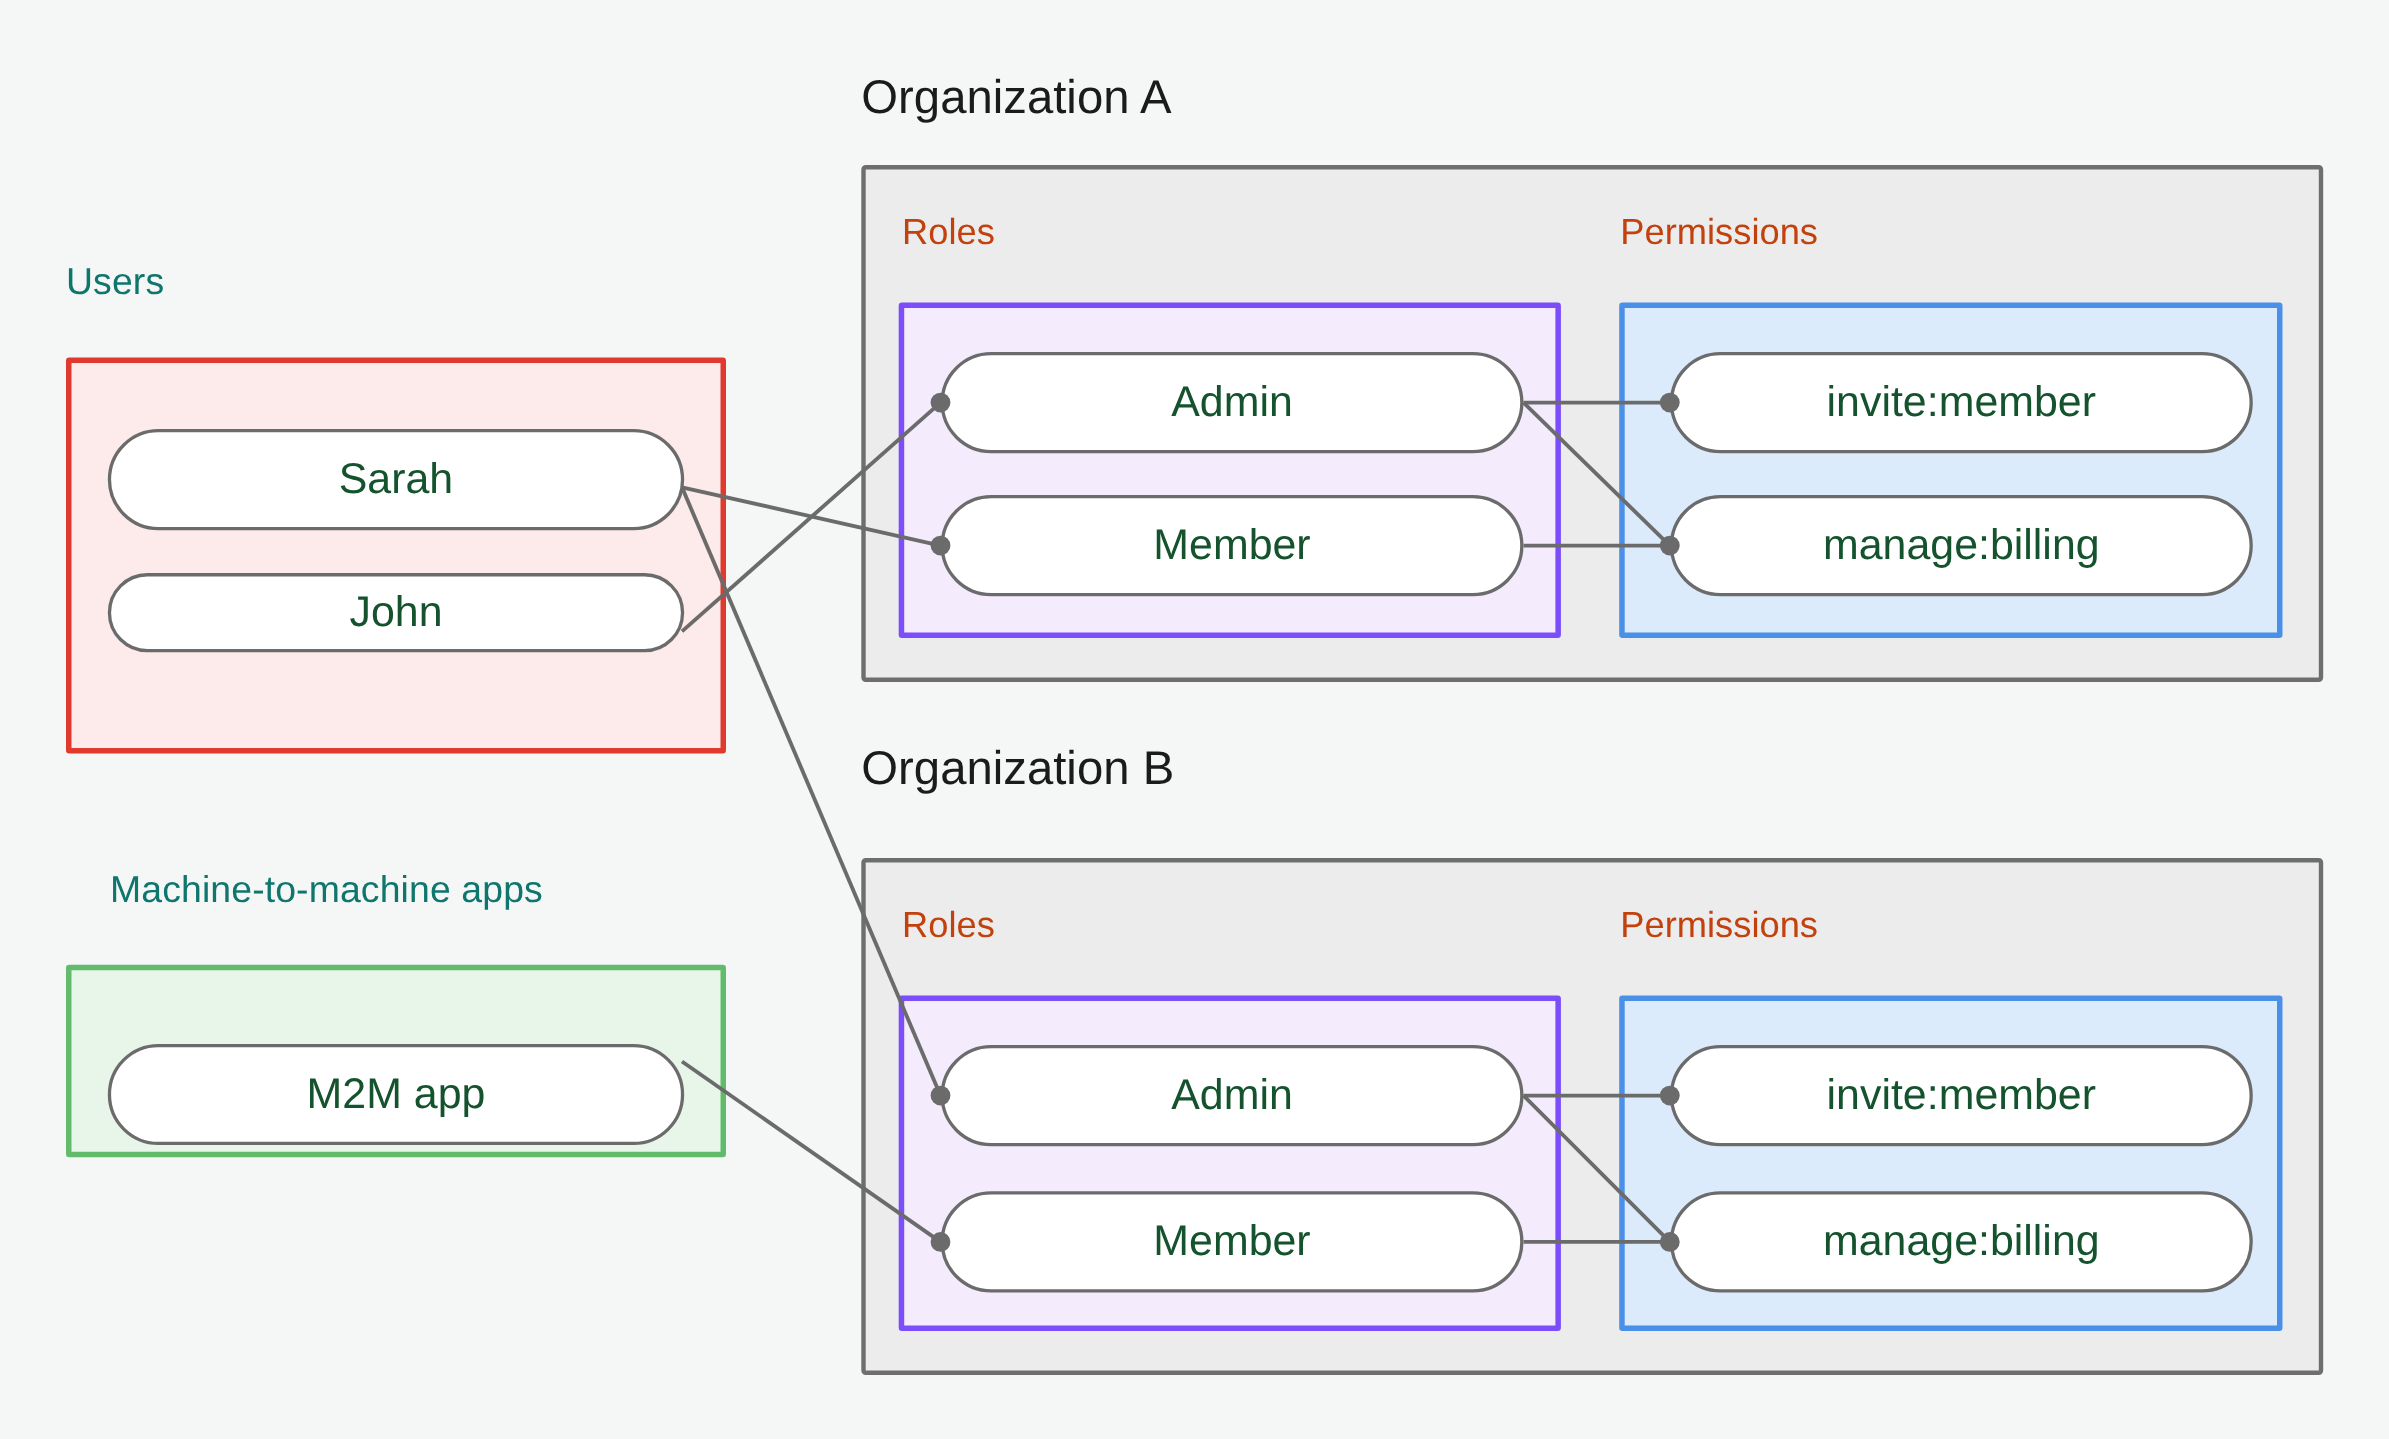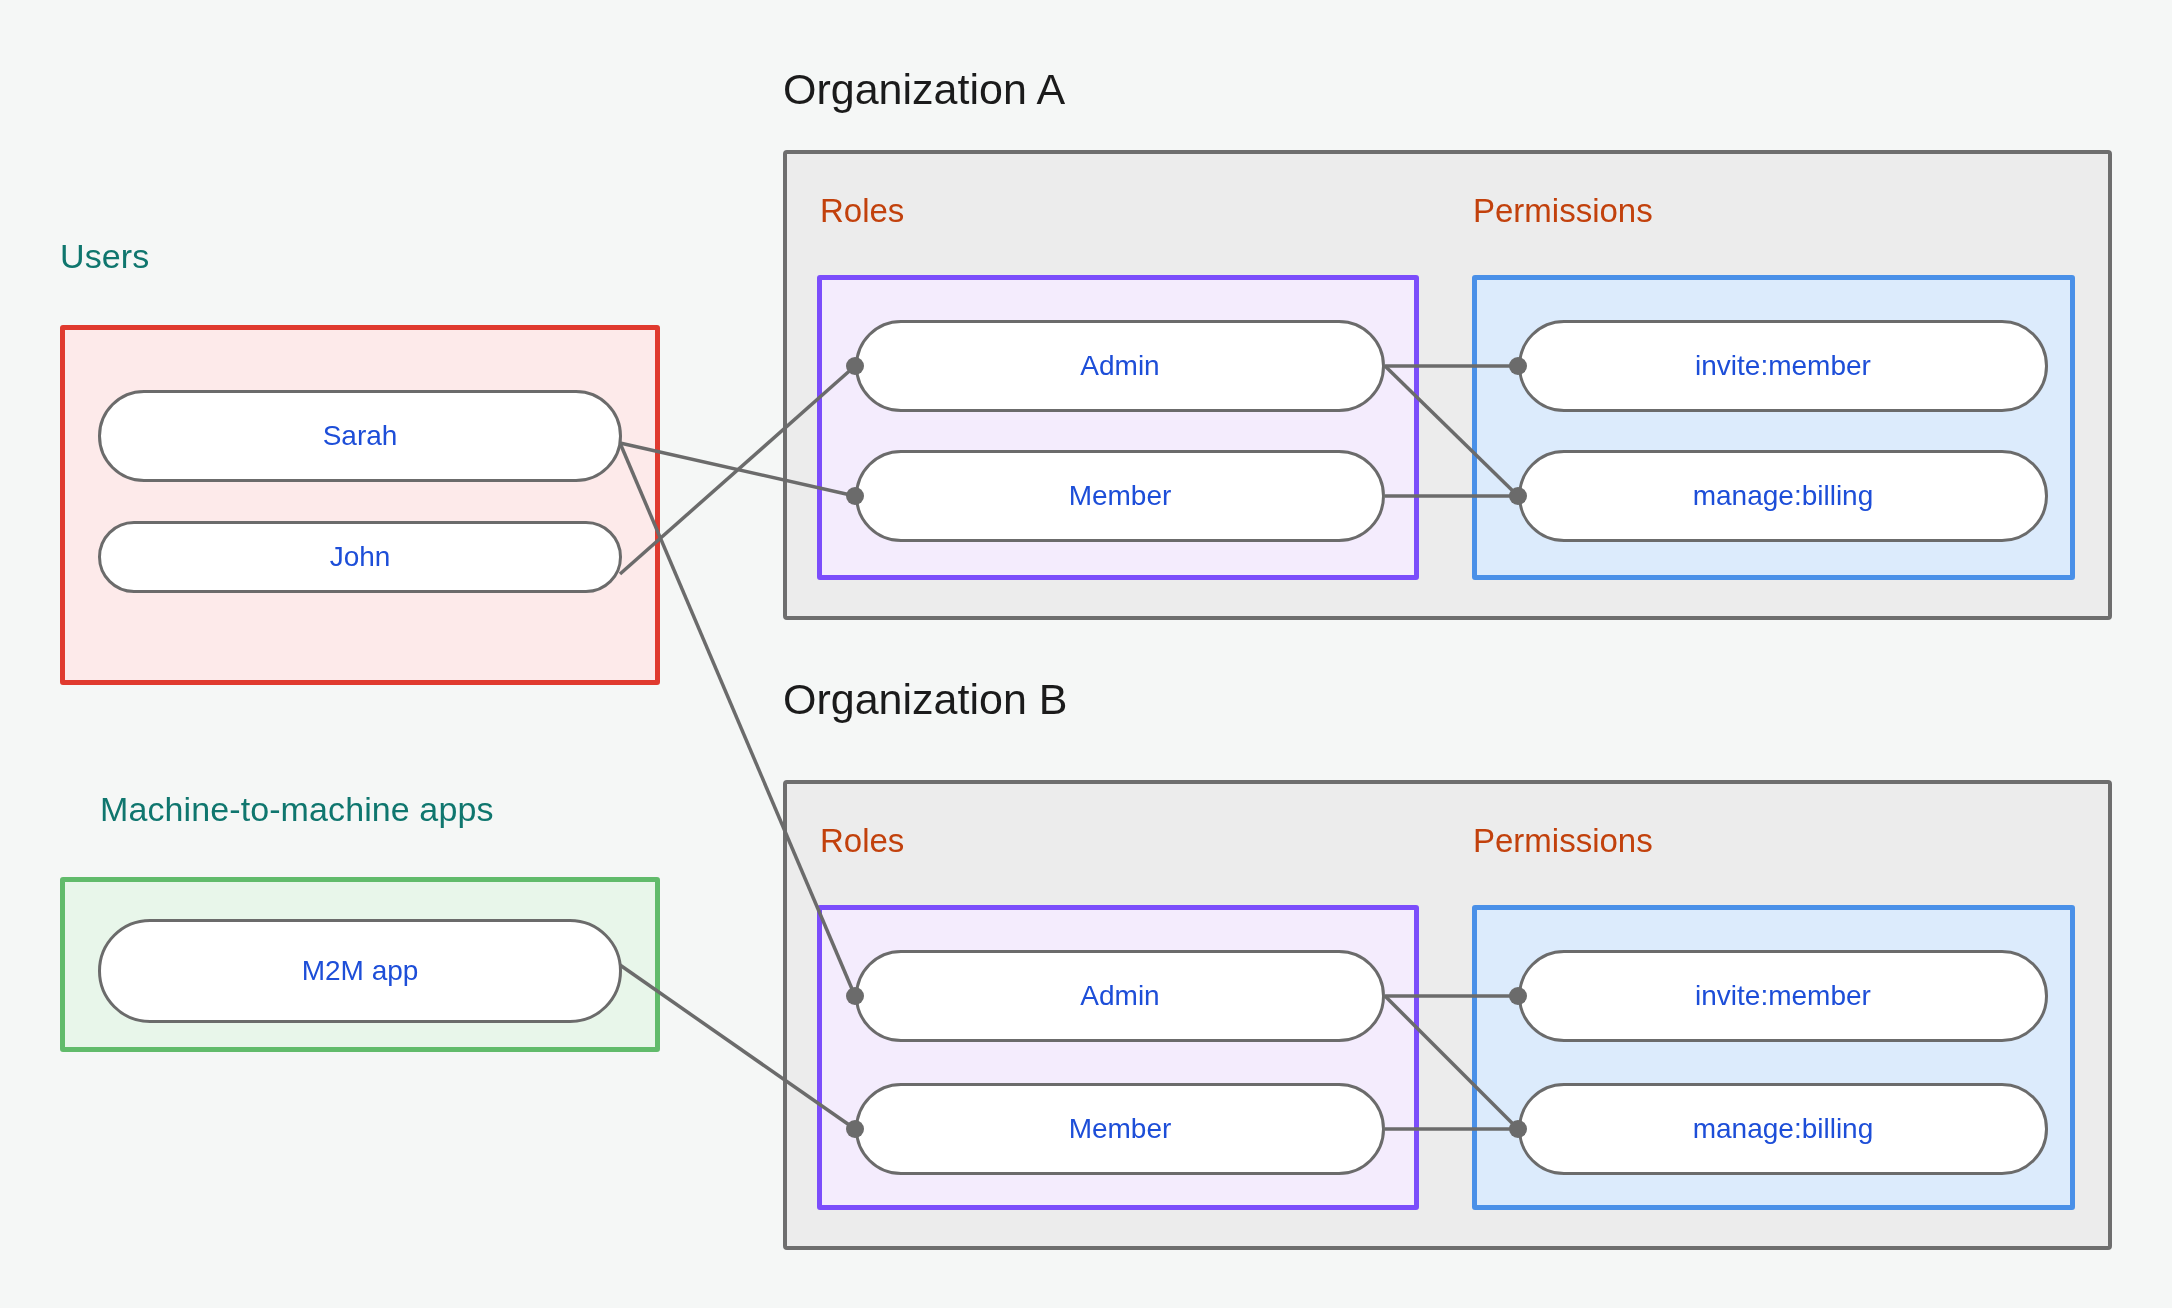--- a/index.html
+++ b/index.html
@@ -80,22 +80,22 @@
   }
   .node {
     position: absolute;
     background: #ffffff;
     border: 3px solid #6b6b6b;
     border-radius: 999px;
     box-sizing: border-box;
     display: flex;
     align-items: center;
     justify-content: center;
-    font-size: 28px;
-    color: #1d4ed8;
+    font-size: 39px;
+    color: #14532d;
     z-index: 6;
     white-space: nowrap;
   }
   .dot {
     position: absolute;
     width: 18px;
     height: 18px;
     border-radius: 50%;
     background: #6b6b6b;
     z-index: 7;
@@ -136,21 +136,21 @@
   <div class="lane users" style="left:60px; top:325px; width:600px; height:360px;"></div>
 
   <div class="node" style="left:98px; top:390px; width:524px; height:92px;">Sarah</div>
 
   <div class="node" style="left:98px; top:521px; width:524px; height:72px;">John</div>
 
   <div class="section-title" style="left:60px; top:790px;margin-left:40px;">Machine-to-machine apps</div>
 
   <div class="lane m2m" style="left:60px; top:877px; width:600px; height:175px;"></div>
 
-  <div class="node" style="left:98px; top:919px; width:524px; height:104px;">M2M app</div>
+  <div class="node" style="left:98px; top:949px; width:524px; height:92px;">M2M app</div>
 
   <div class="org-title" style="left:783px; top:65px;">Organization A</div>
 
   <div class="outer-box" style="left:783px; top:150px; width:1329px; height:470px;"></div>
 
   <div class="group-title" style="left:820px; top:192px;">Roles</div>
 
   <div class="group-title" style="left:1473px; top:192px;">Permissions</div>
 
   <div class="lane roles" style="left:817px; top:275px; width:602px; height:305px;"></div>

